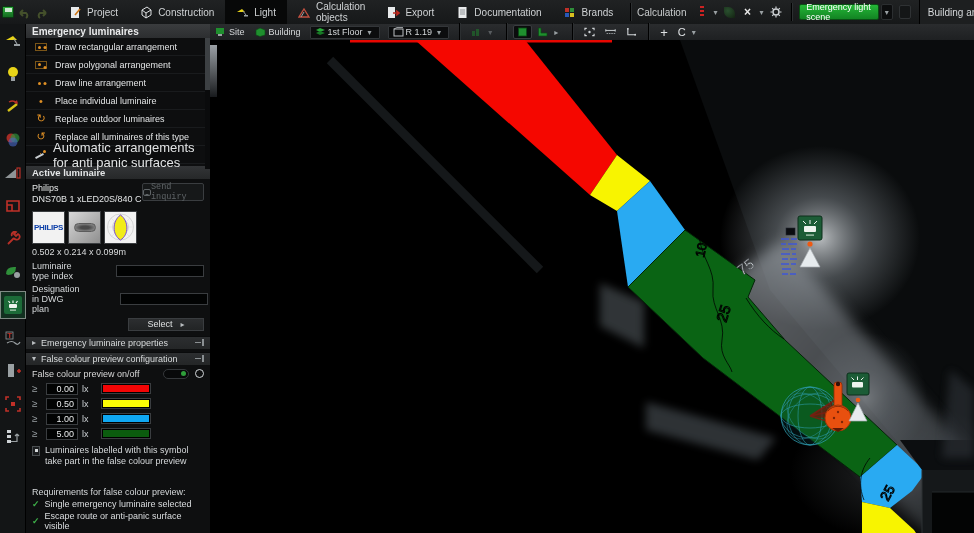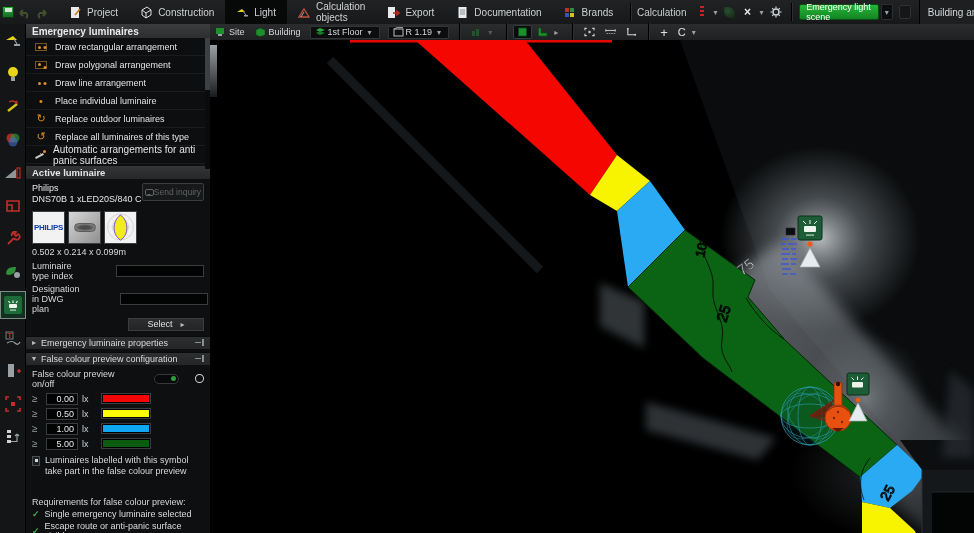--- a/index.html
+++ b/index.html
@@ -64,21 +64,21 @@
   .wand::before { content:""; position:absolute; left:1px; top:5px; width:9px; height:2px; background:#c8cdd0; transform:rotate(-28deg); }
   .wand::after { content:""; position:absolute; right:0; top:0; width:3px; height:3px; border-radius:50%; background:#e09025; box-shadow:-4px 2px 0 -1px #e09025; }
   .vscroll { position:absolute; right:0; top:0; width:5px; height:131px; background:#0a0b0c; }
   .vthumb { position:absolute; right:0; top:0; width:5px; height:52px; background:#3c4043; }
   .sec-header { height:13px; background:linear-gradient(#333537,#262829); color:#e4e6e7; font-size:9.5px; font-weight:bold;
       display:flex; align-items:center; padding:0 6px; margin-top:2px; }
   .al-body { padding:4px 6px 2px 6px; }
   .al-top { display:flex; justify-content:space-between; }
   .al-name { line-height:1.25; color:#e4e6e7; }
   .send-btn { width:62px; height:18px; border:1px solid #3a3d40; border-radius:2px; color:#5f6467;
-      display:flex; align-items:center; justify-content:center; gap:0; font-size:8.5px; background:#161819; }
+      display:flex; align-items:center; justify-content:center; gap:0; font-size:8.5px; background:#161819;font-family:Liberation Mono, monospace; }
   .bubble { width:9px; height:7px; border:1px solid #5f6467; border-radius:2px; position:relative; }
   .bubble::after { content:""; position:absolute; left:1px; bottom:-3px; border:2px solid transparent; border-top-color:#5f6467; }
   .thumbs { display:flex; gap:3px; margin:5px 0 2px 0; }
   .thumb { width:33px; height:33px; border:1px solid #3a3d40; display:flex; align-items:center; justify-content:center; overflow:hidden; }
   .thumb.white { background:#f2f2f2; }
   .thumb.photo { background:linear-gradient(135deg,#d8d8d8,#8f8f8f); }
   .philips-txt { color:#0b3ea8; font-weight:bold; font-size:8px; letter-spacing:-0.3px; }
   .lum-photo { width:22px; height:9px; background:radial-gradient(ellipse at 50% 50%, #4a4a4a 30%, #7d7d7d 70%); border-radius:5px; border:1px solid #5c5c5c; }
   .dims { color:#dadcdd; margin:3px 0 4px 0; }
   .frow { display:flex; align-items:center; margin:3px 0; gap:20px; }
@@ -89,21 +89,21 @@
   .inp-wide { width:88px; }
   .select-btn { margin-left:auto; width:76px; height:13px; background:linear-gradient(#2c2e30,#222425); border:1px solid #3a3d40;
       display:flex; align-items:center; justify-content:center; gap:8px; color:#dfe1e2; }
   .sel-row { display:flex; margin-top:4px; }
   .collapse-bar { height:13px; background:linear-gradient(#2c2e30,#242627); display:flex; align-items:center; gap:5px;
       padding:0 6px; color:#d8dbdc; margin-top:3px; border-top:1px solid #0a0b0c; }
   .pin { margin-left:auto; width:9px; height:7px; border-right:2px solid #8a8f92; position:relative; }
   .pin::before { content:""; position:absolute; left:0; top:3px; width:6px; height:1px; background:#8a8f92; }
   .arrow9 { font-size:8px; color:#b9bdc0; }
   .fc-body { padding:4px 6px 3px 6px; }
-  .fc-toggle-row { display:flex; align-items:center; gap:16px; margin-bottom:4px; }
+  .fc-toggle-row { display:flex; align-items:center; gap:6px; margin-bottom:4px; }
   .toggle { width:26px; height:10px; background:#08090a; border:1px solid #35383b; border-radius:5px; position:relative; margin-left:auto; }
   .toggle i { position:absolute; right:2px; top:1.5px; width:5px; height:5px; border-radius:50%; background:#2f9e3a; }
   .ring { width:9px; height:9px; border:1.6px solid #d2d6d9; border-radius:50%; }
   .fc-row { display:flex; align-items:center; gap:4px; margin:3px 0; }
   .gte { color:#9aa0a4; font-size:10px; width:10px; }
   .fc-val { width:32px; text-align:right; }
   .fc-unit { color:#cfd3d6; width:12px; }
   .fc-bar { width:48px; height:9px; border:1px solid #000; outline:1px solid #3a3d40; margin-left:4px; }
   .fc-note { display:flex; gap:5px; margin-top:5px; color:#d5d8da; line-height:1.25; }
   .note-ic { flex:0 0 auto; width:8px; height:10px; background:#1c1e20; border:1px solid #4a4e51; position:relative; margin-top:1px; }
@@ -420,21 +420,21 @@
           <span>Replace outdoor luminaires</span>
         </div>
       <div class="tool">
           <span class="ticn">↺</span>
           <span>Replace all luminaires of this type</span>
         </div>
       <div class="tool">
           <span class="ticn">
             <span class="wand"></span>
           </span>
-          <span style="font-size:10px">Automatic arrangements for anti panic surfaces</span>
+          <span style="font-size:13px">Automatic arrangements for anti panic surfaces</span>
         </div>
       <div class="vscroll">
           <div class="vthumb"></div>
         </div>
     </div>
 
     <div class="sec-header">Active luminaire</div>
     <div class="al-body">
       <div class="al-top">
         <div class="al-name">

